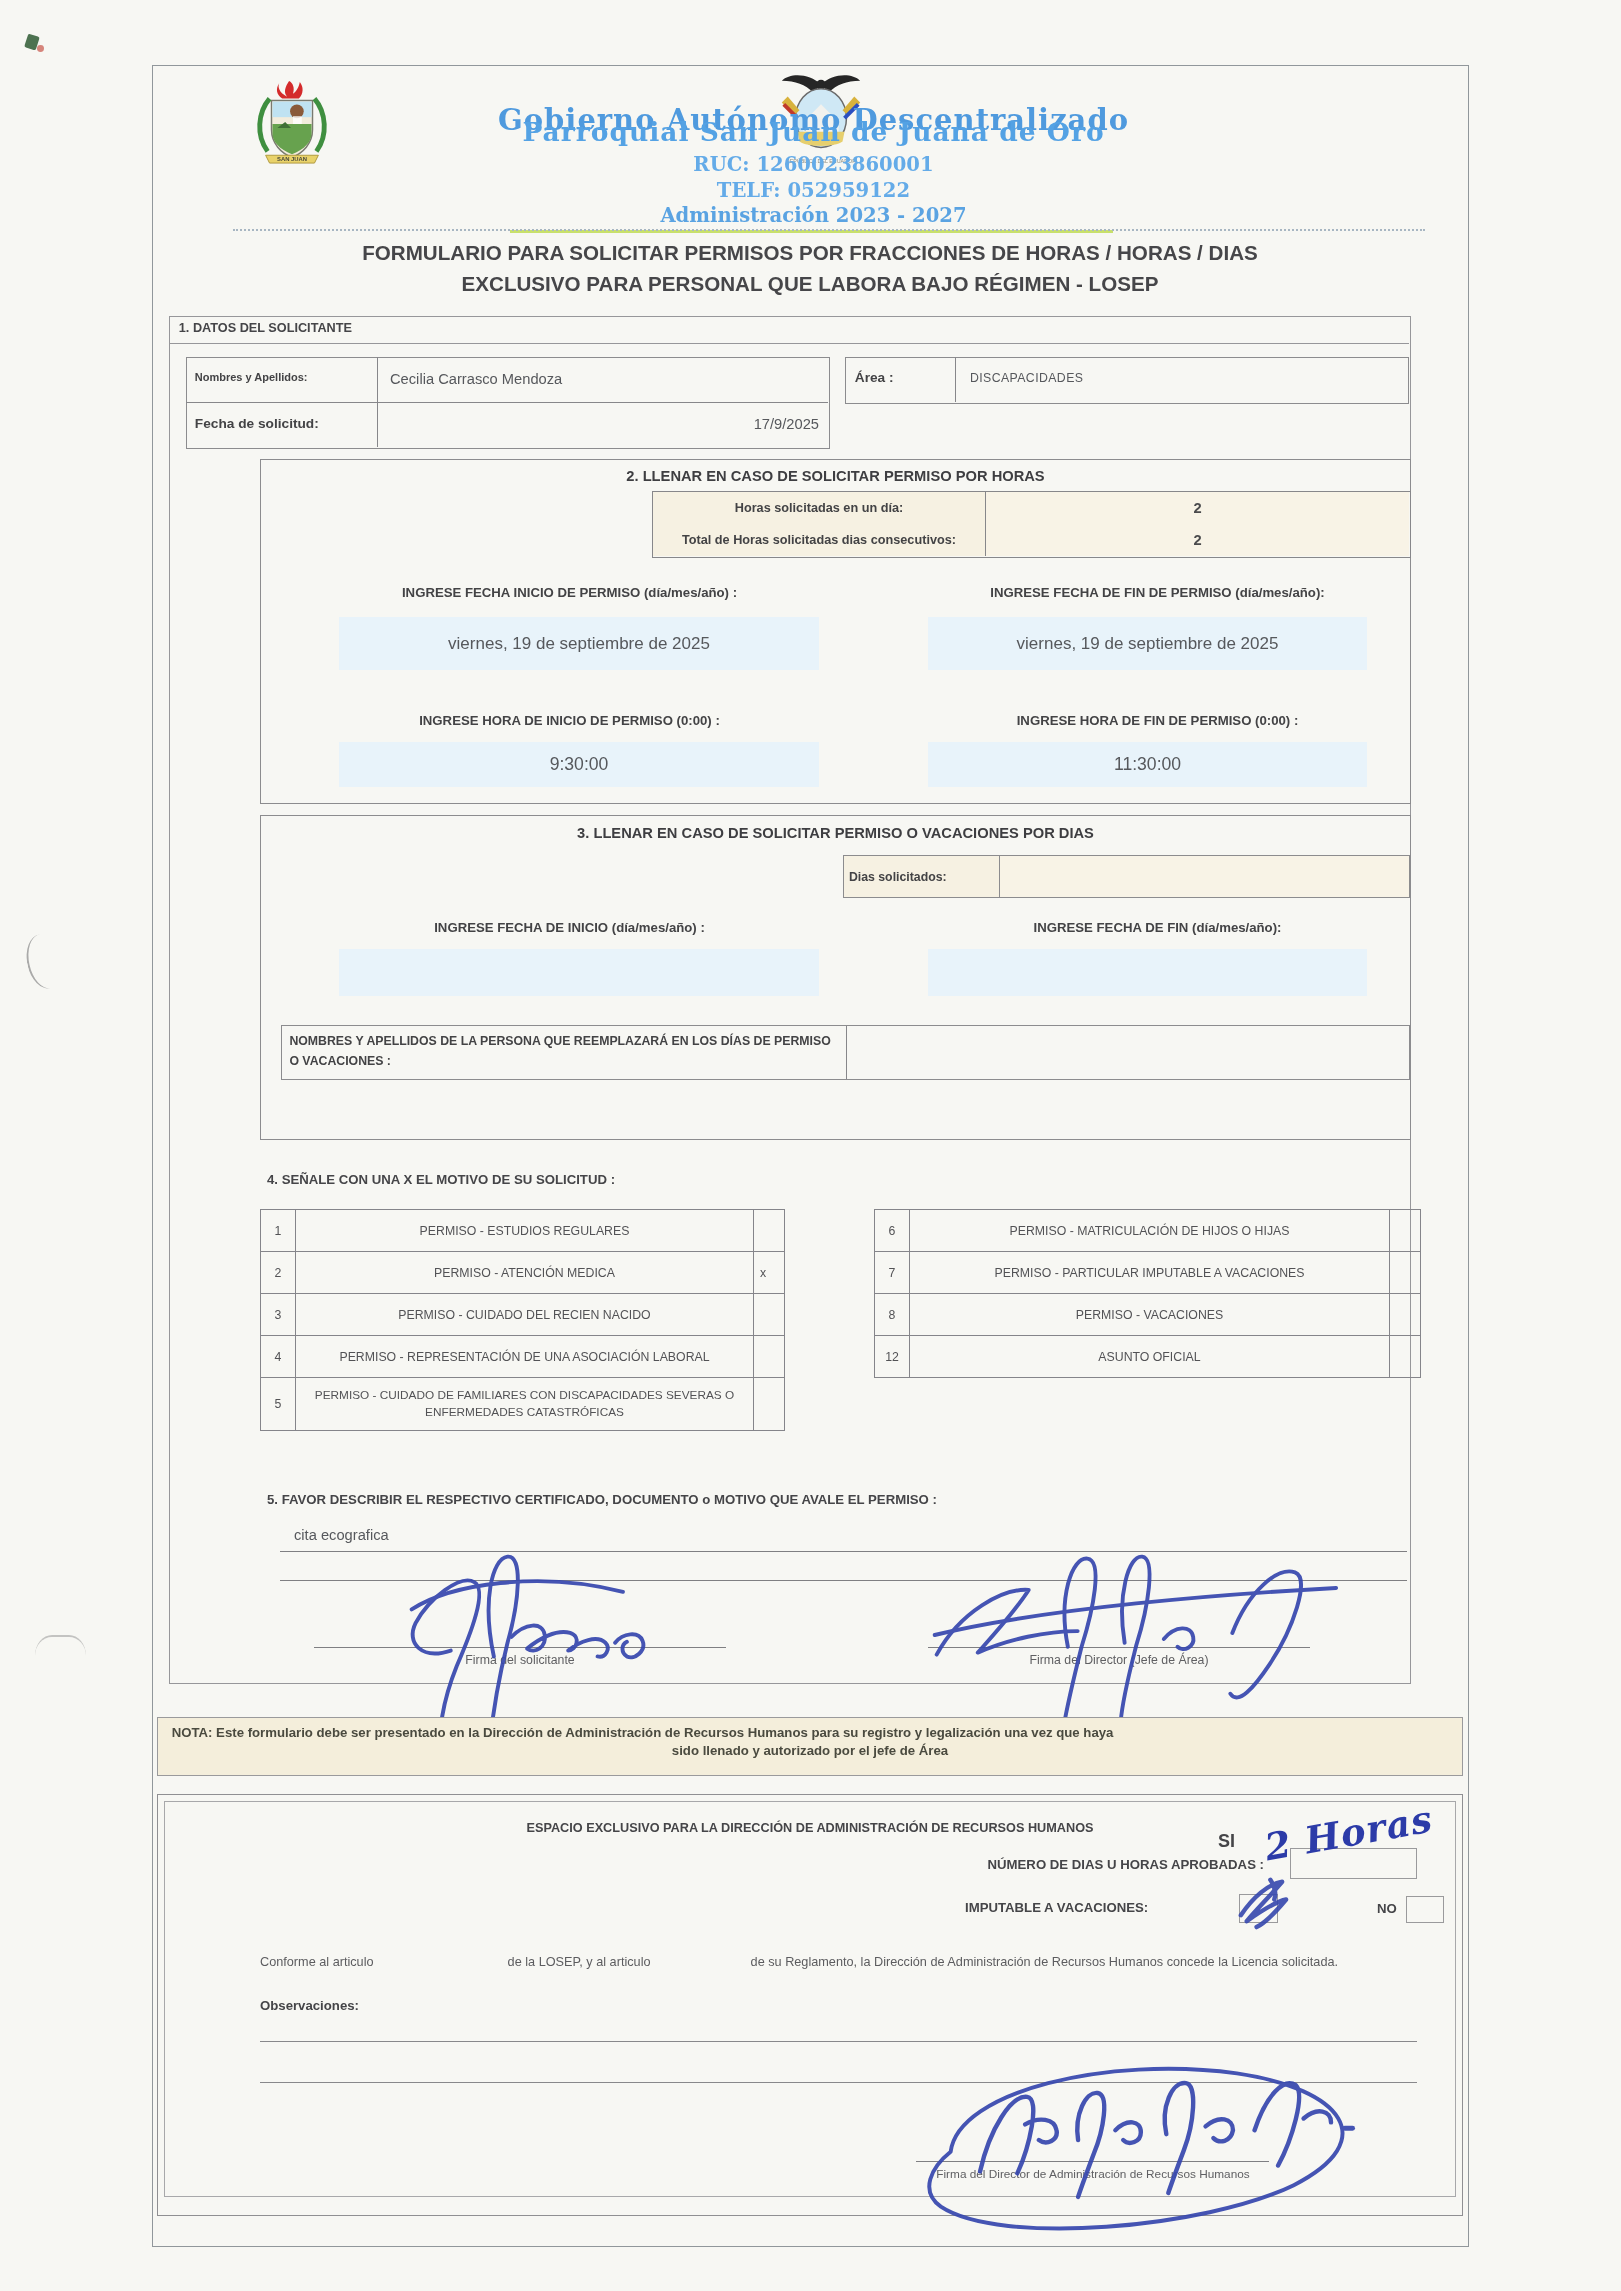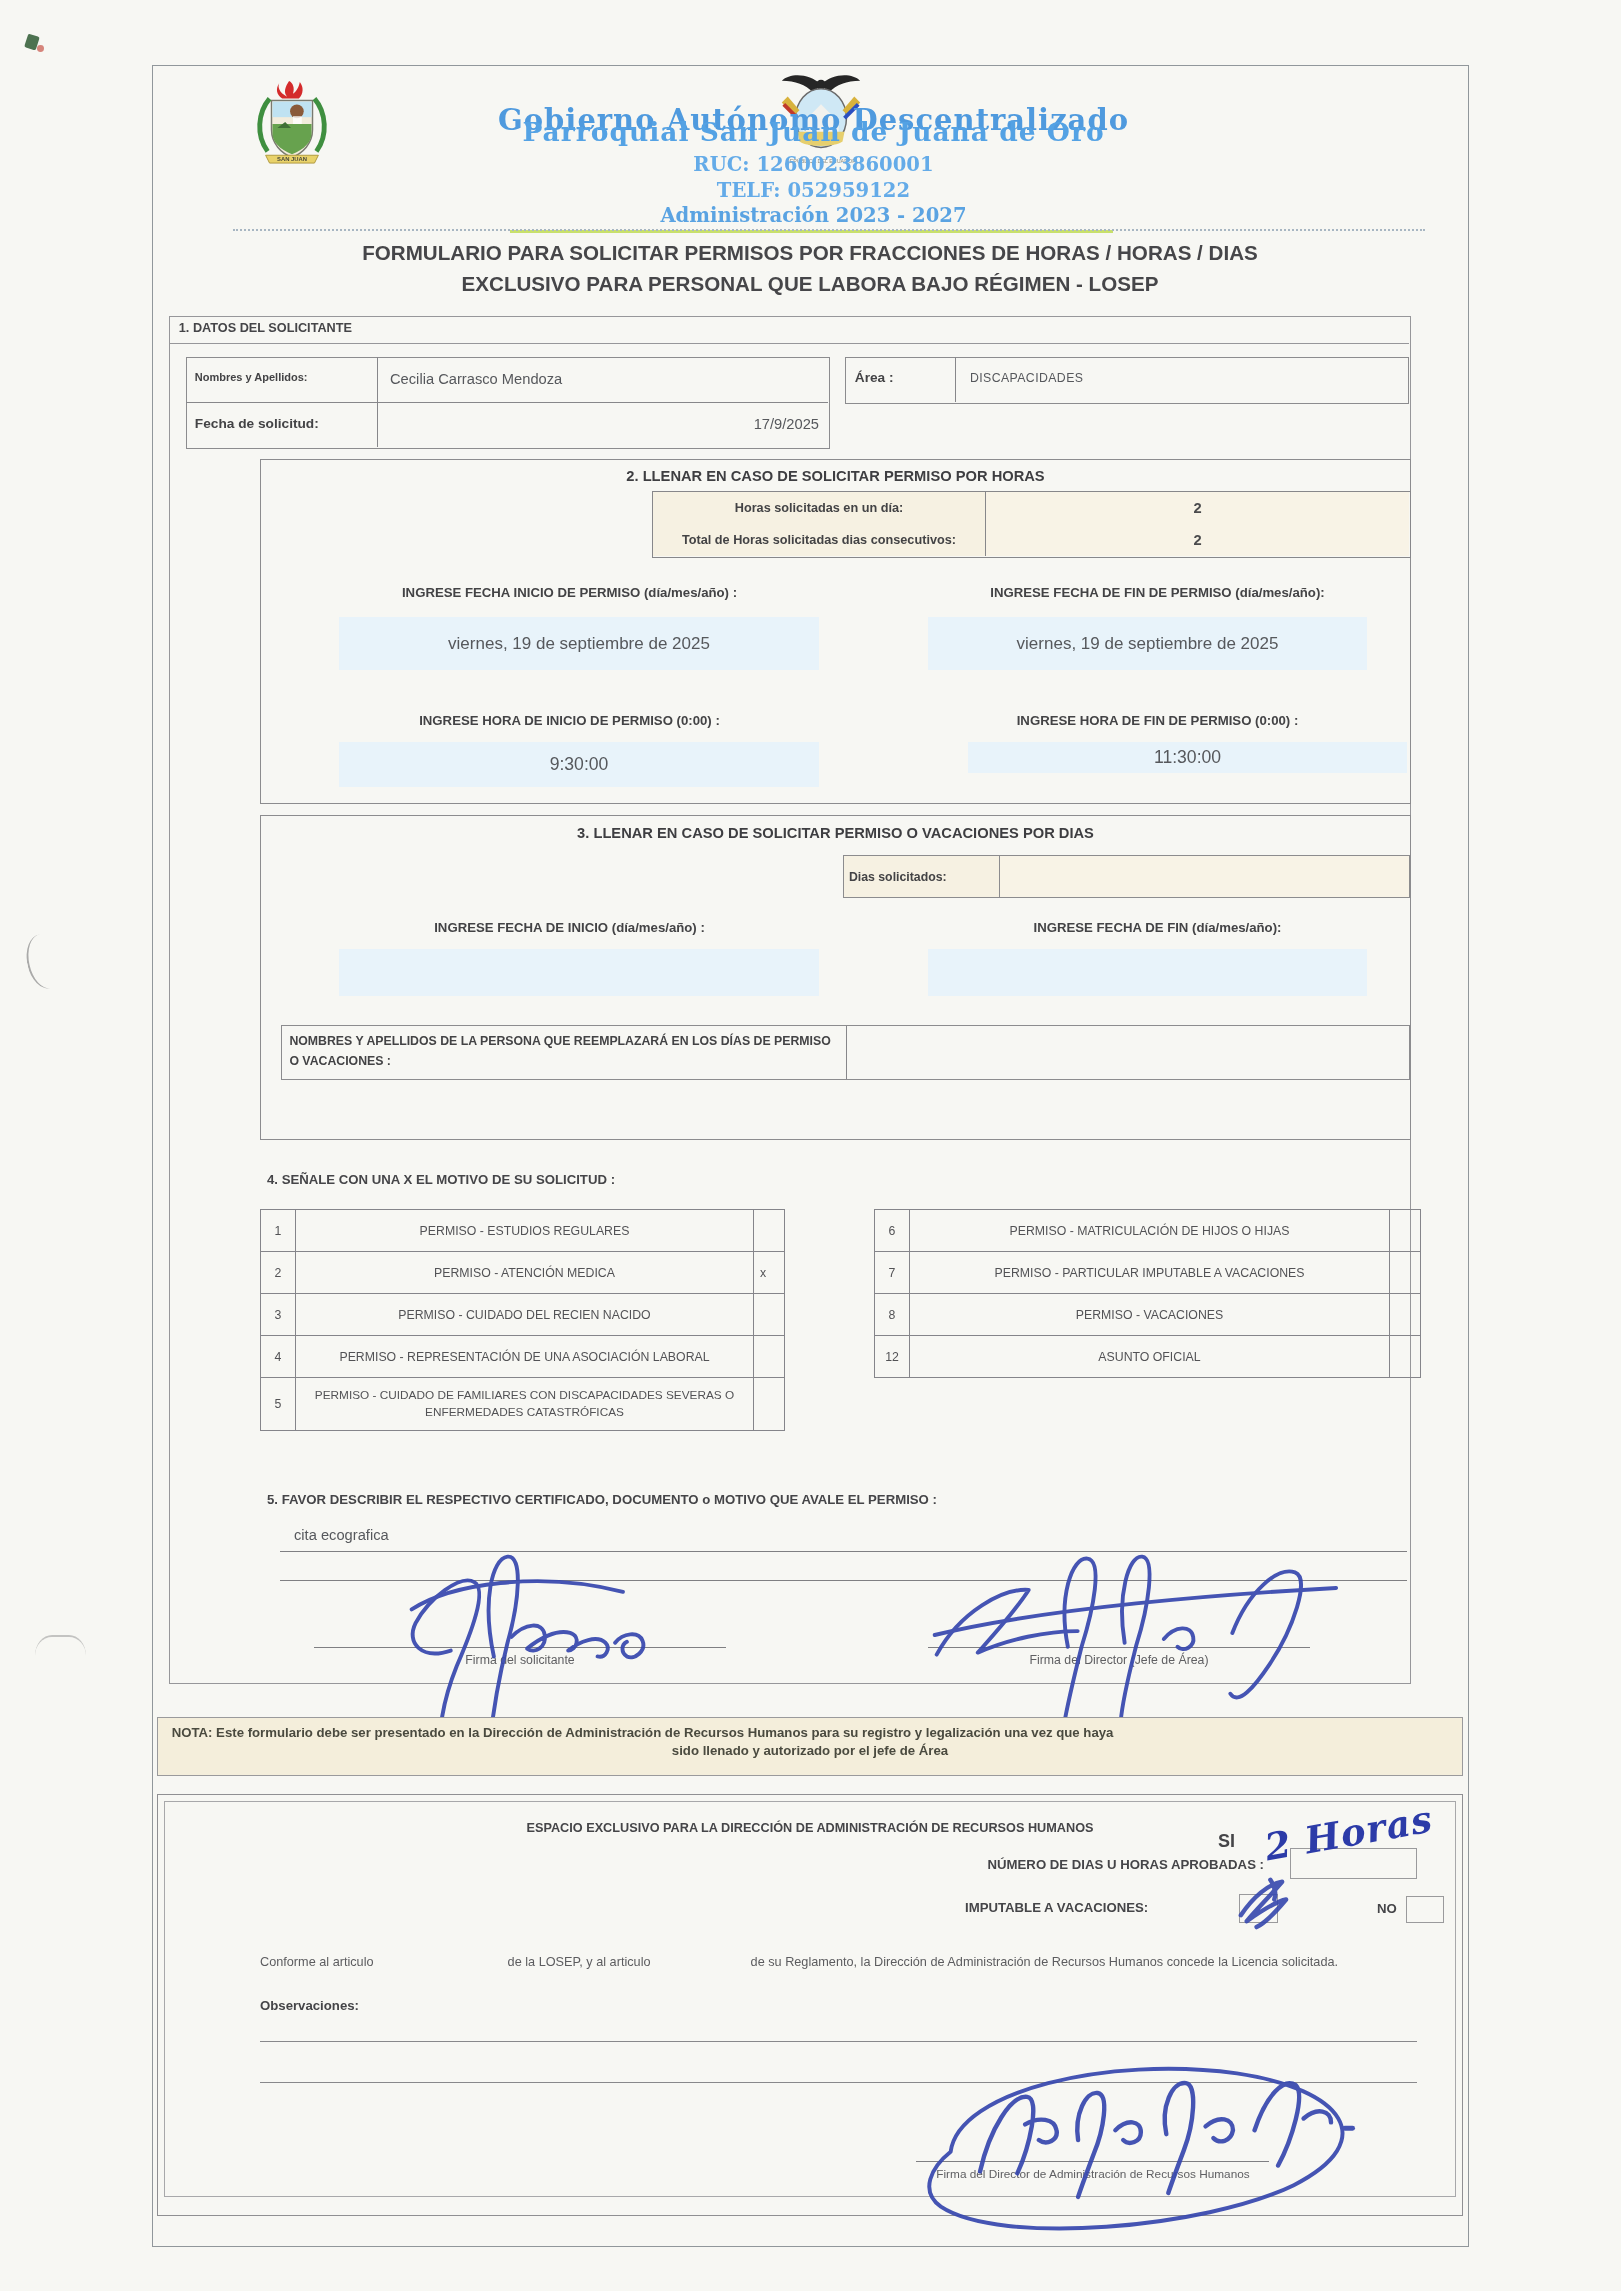--- a/index.html
+++ b/index.html
@@ -139,21 +139,21 @@
   <div class="abs bluecell" style="left:667px;top:157px;width:439px;height:53px;display:flex;align-items:center;justify-content:center;">
     <span class="typed" style="font-size:17px;">viernes, 19 de septiembre de 2025</span>
   </div>
 
   <div class="abs label ctr" style="left:34px;top:253px;width:549px;font-size:13.2px;">INGRESE HORA DE INICIO DE PERMISO (0:00) :</div>
   <div class="abs label ctr" style="left:622px;top:253px;width:549px;font-size:13.2px;">INGRESE HORA DE FIN DE PERMISO (0:00) :</div>
 
   <div class="abs bluecell" style="left:78px;top:282px;width:480px;height:45px;display:flex;align-items:center;justify-content:center;">
     <span class="typed" style="font-size:17.6px;">9:30:00</span>
   </div>
-  <div class="abs bluecell" style="left:667px;top:282px;width:439px;height:31px;display:flex;align-items:center;justify-content:center;margin-left:40px;">
+  <div class="abs bluecell" style="left:667px;top:282px;width:439px;height:45px;display:flex;align-items:center;justify-content:center;">
     <span class="typed" style="font-size:17.6px;">11:30:00</span>
   </div>
 </div>
 
 <div class="abs gray-border" style="left:260px;top:815px;width:1149px;height:323px;">
   <div class="secband" style="height:33px;">
     <span>3. LLENAR EN CASO DE SOLICITAR PERMISO O VACACIONES POR DIAS</span>
   </div>
   <div class="abs beige gray-border" style="left:582px;top:39px;width:155px;height:41px;display:flex;align-items:center;">
     <span class="label" style="font-size:12.3px;padding-left:4.9px;">Dias solicitados:</span>

